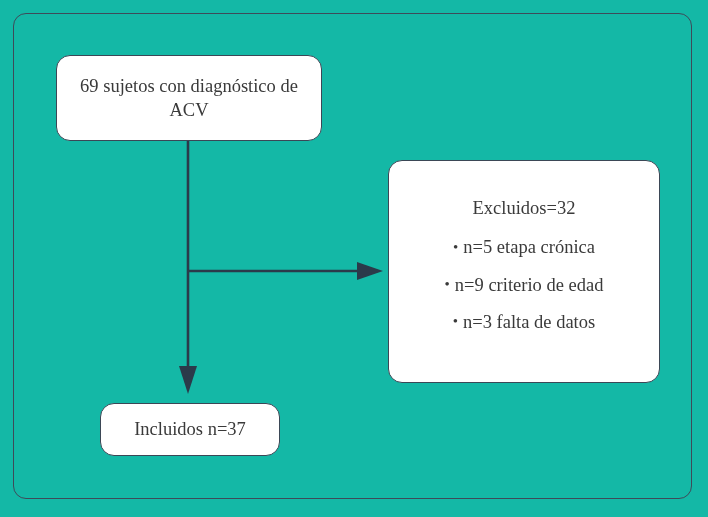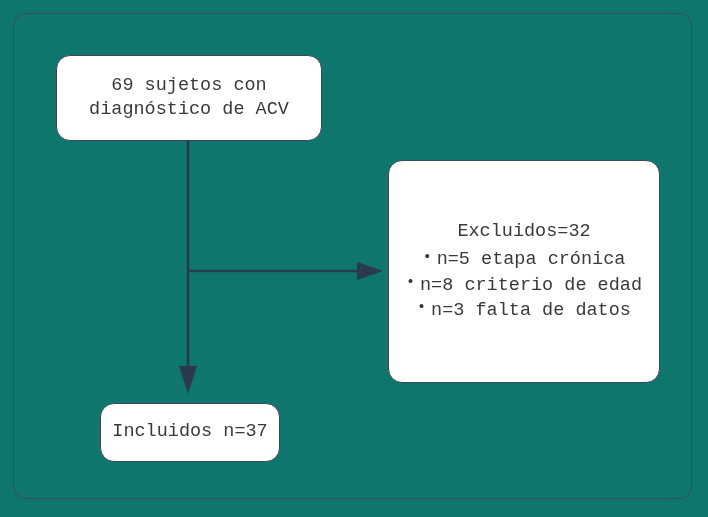--- a/index.html
+++ b/index.html
@@ -4,22 +4,22 @@
 <style>
   html, body {
     margin: 0;
     padding: 0;
     background: #ffffff;
   }
   #page {
     position: relative;
     width: 708px;
     height: 517px;
-    background: #0f766e;
-    font-family: Liberation Mono, monospace;
+    background: #14b8a6;
+    font-family: Liberation Serif, serif;
     overflow: hidden;
   }
   
   .outer-frame {
     position: absolute;
     left: 13px;
     top: 13px;
     width: 679px;
     height: 486px;
     box-sizing: border-box;
@@ -70,38 +70,38 @@
     margin-bottom: 3px;
   }
   .box-excluded .excl-list {
     list-style: none;
     margin: 0;
     padding: 0;
     width: 100%;
   }
   .box-excluded .excl-list li {
     text-align: center;
-    margin: 0;
+    margin: 12px;
     padding: 0;
     line-height: 1.36;
   }
   .box-excluded .excl-list li .bullet {
     display: inline-block;
     margin-right: 5px;
     font-size: 15px;
     line-height: 1;
     vertical-align: middle;
     position: relative;
     top: -2px;
   }
   .box-included {
     left: 100px;
     top: 403px;
     width: 180px;
-    height: 59px;
+    height: 53px;
     font-size: 18.5px;
     padding: 0 10px;
   }
   
   .connectors {
     position: absolute;
     left: 0;
     top: 0;
     width: 708px;
     height: 517px;
@@ -130,21 +130,21 @@
     <span class="txt">69 sujetos con diagnóstico de ACV</span>
   </div>
 
   <div class="flow-box box-excluded">
     <span class="excl-title">Excluidos=32</span>
     <ul class="excl-list">
       <li>
         <span class="bullet">•</span><span>n=5 etapa crónica</span>
       </li>
       <li>
-        <span class="bullet">•</span><span>n=8 criterio de edad</span>
+        <span class="bullet">•</span><span>n=9 criterio de edad</span>
       </li>
       <li>
         <span class="bullet">•</span><span>n=3 falta de datos</span>
       </li>
     </ul>
   </div>
 
   <div class="flow-box box-included">
     <span class="txt">Incluidos n=37</span>
   </div>

